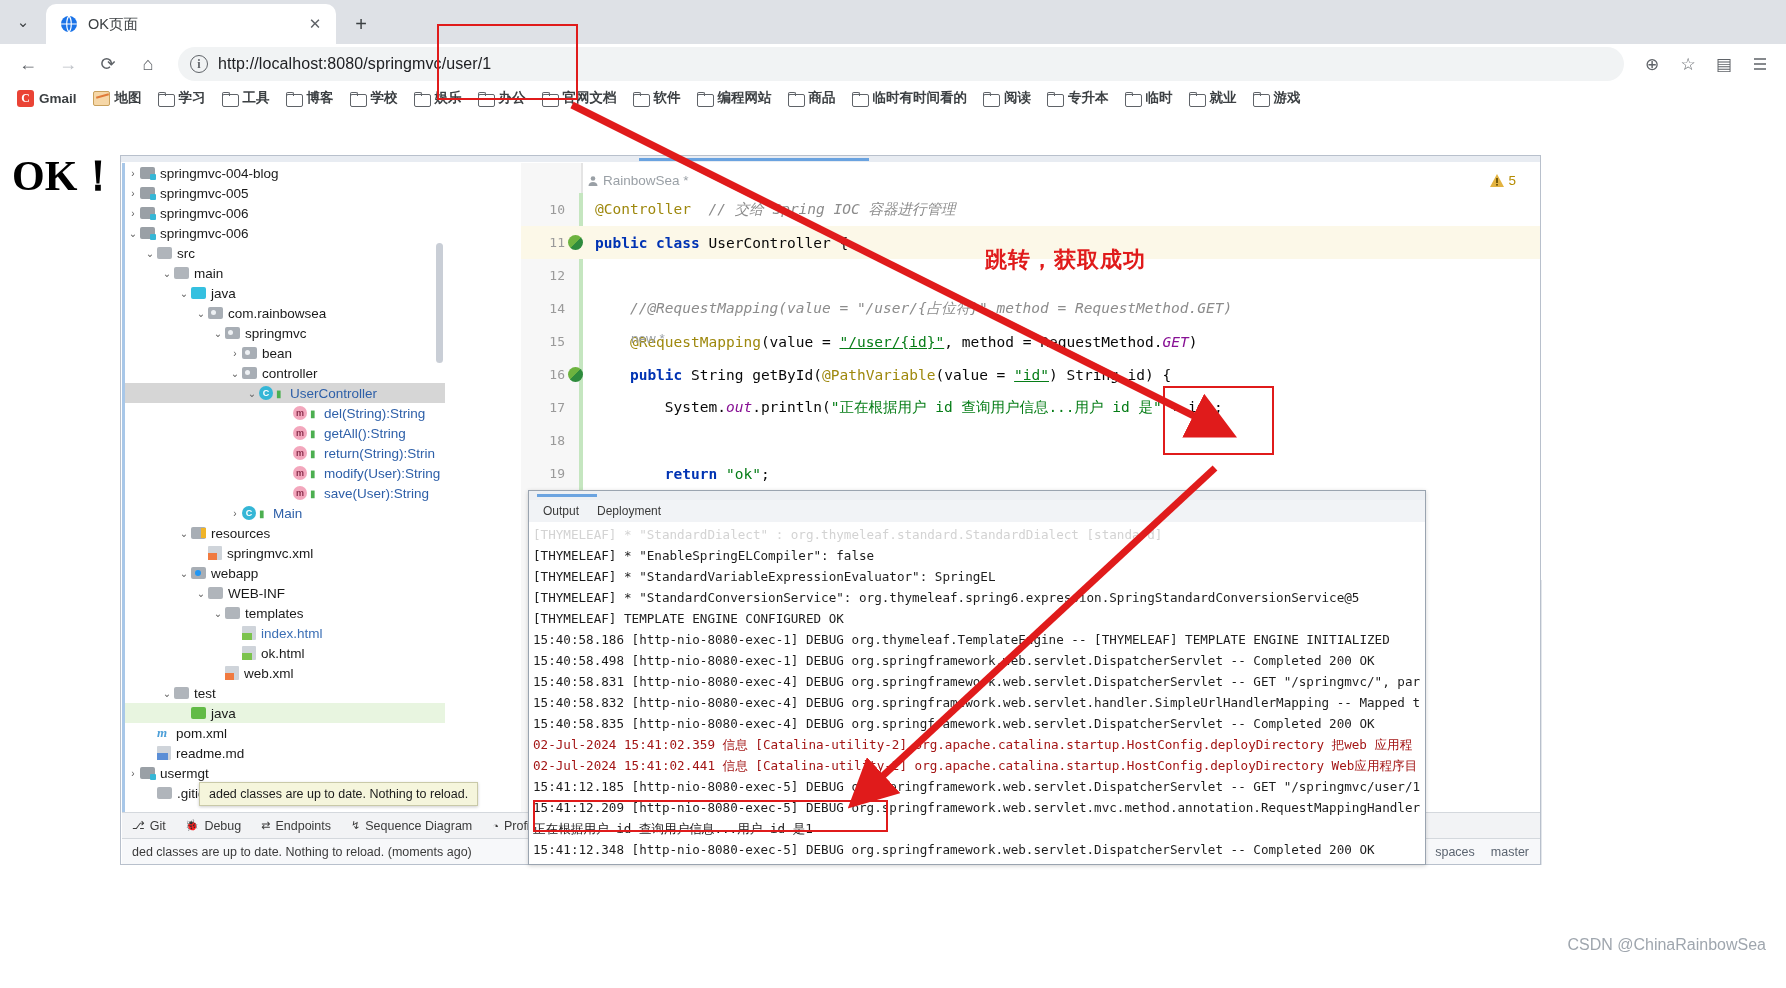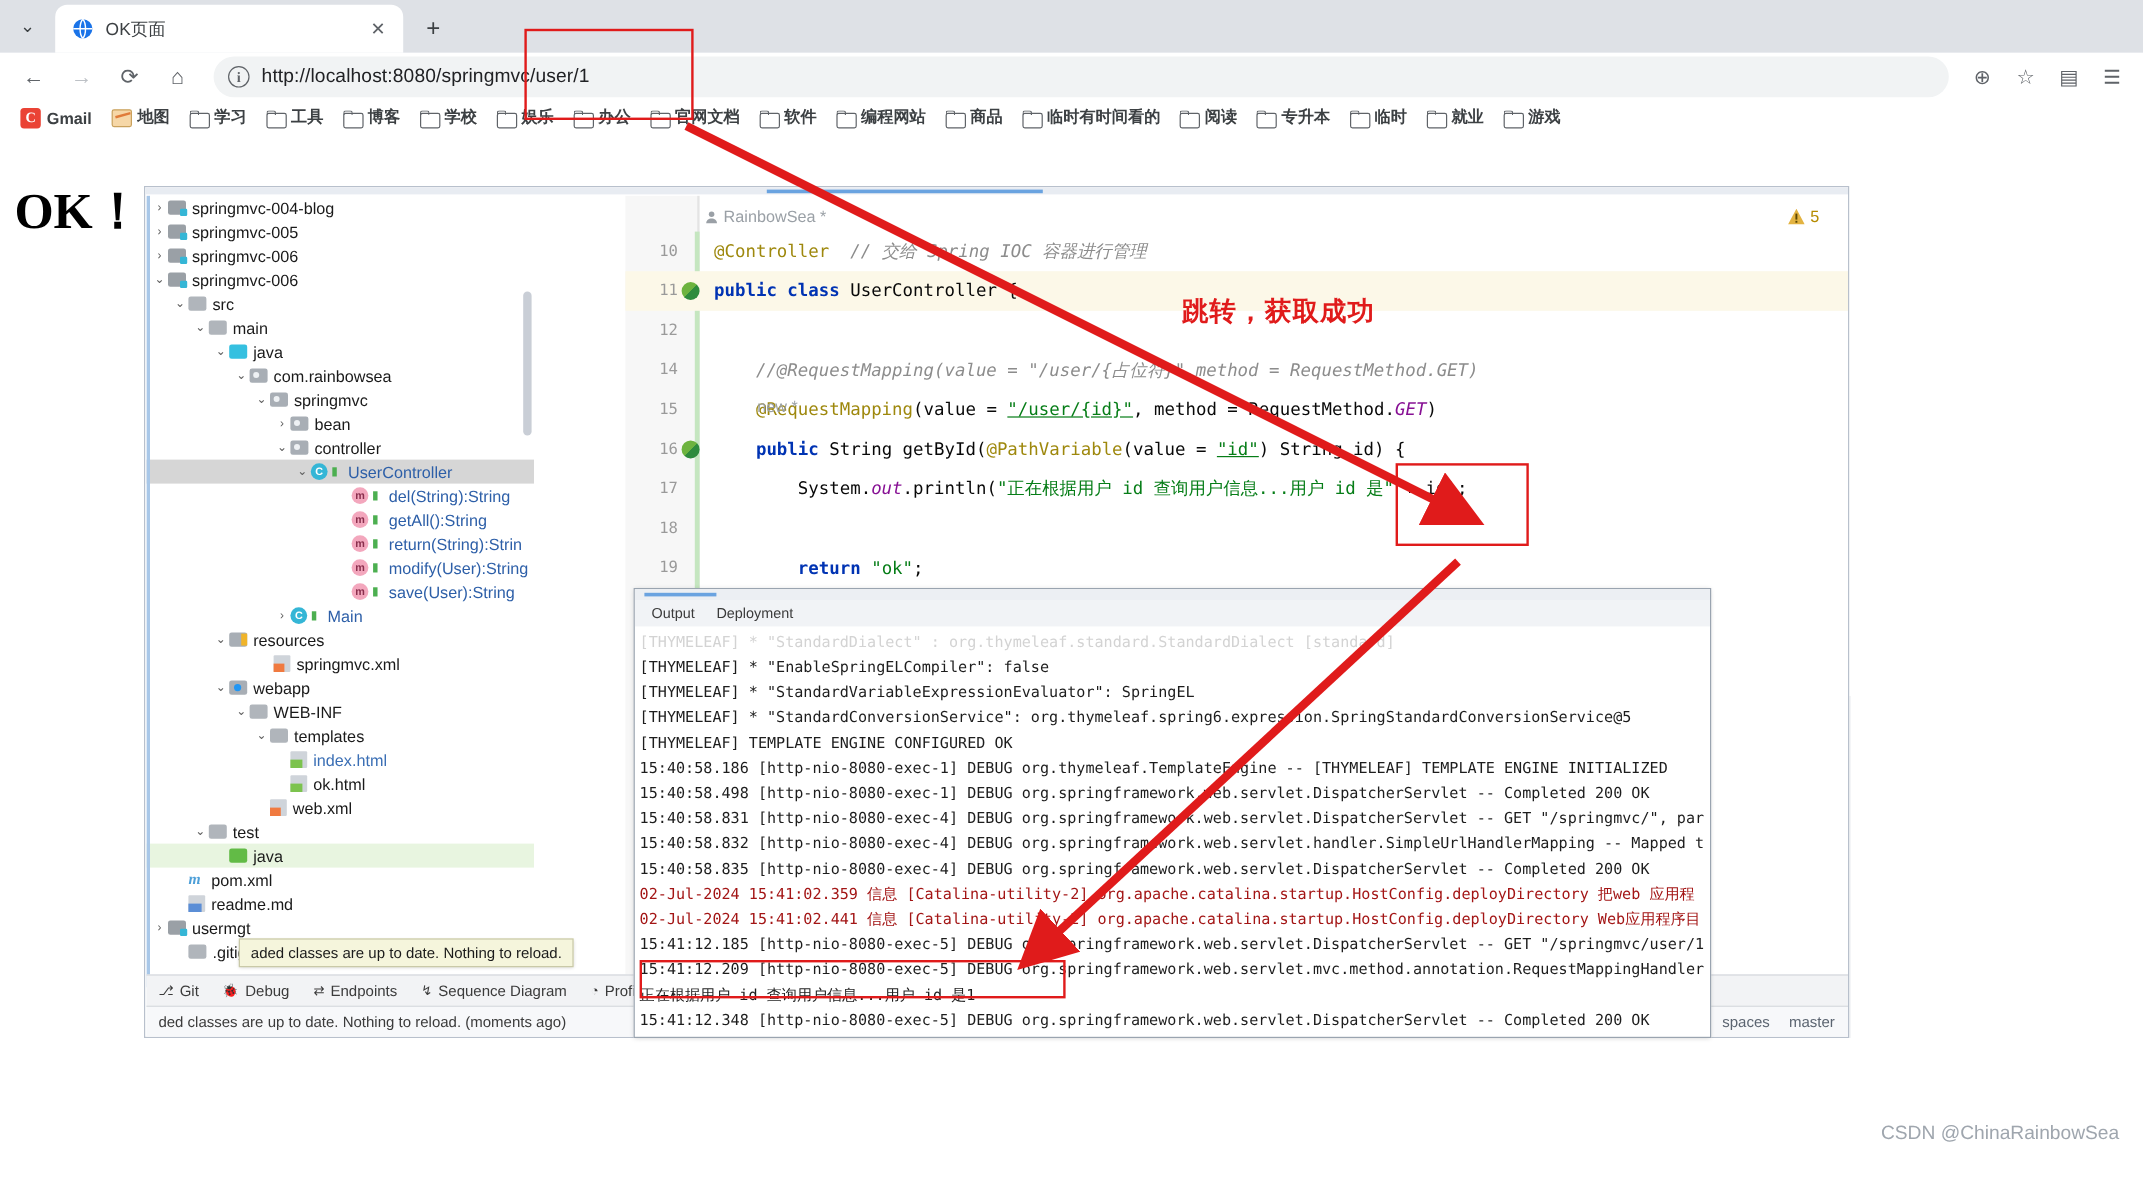--- a/index.html
+++ b/index.html
@@ -416,21 +416,21 @@
           <span class="arrow">›</span>
           <span class="cicon">C</span>
           <span class="lock">▮</span>
           <span class="tlabel blue">Main</span>
         </div>
         <div class="trow" style="padding-left: 55px;">
           <span class="arrow">⌄</span>
           <span class="ficon res"></span>
           <span class="tlabel">resources</span>
         </div>
-        <div class="trow" style="padding-left: 92px; align-items: center;">
+        <div class="trow" style="padding-left: 72px; align-items: center;">
           <span class="arrow"></span>
           <span class="xmlicon"></span>
           <span class="tlabel">springmvc.xml</span>
         </div>
         <div class="trow" style="padding-left: 55px;">
           <span class="arrow">⌄</span>
           <span class="ficon webapp"></span>
           <span class="tlabel">webapp</span>
         </div>
         <div class="trow" style="padding-left: 72px;">

